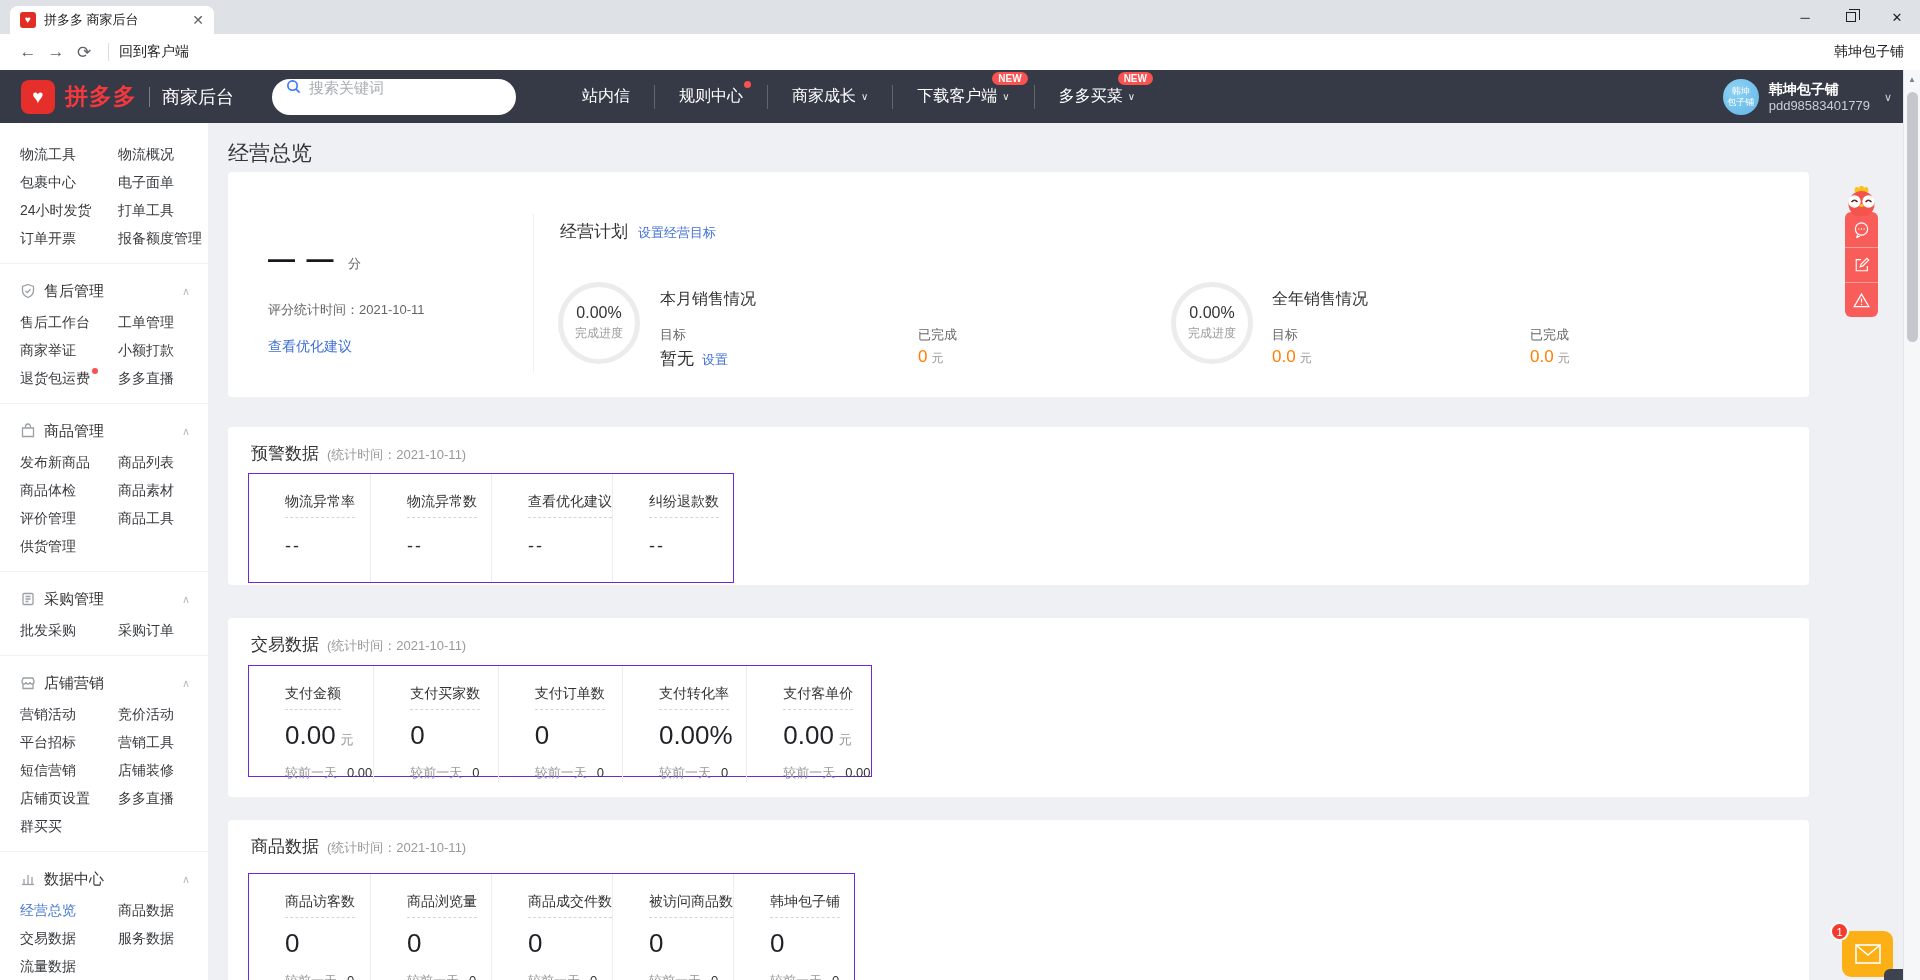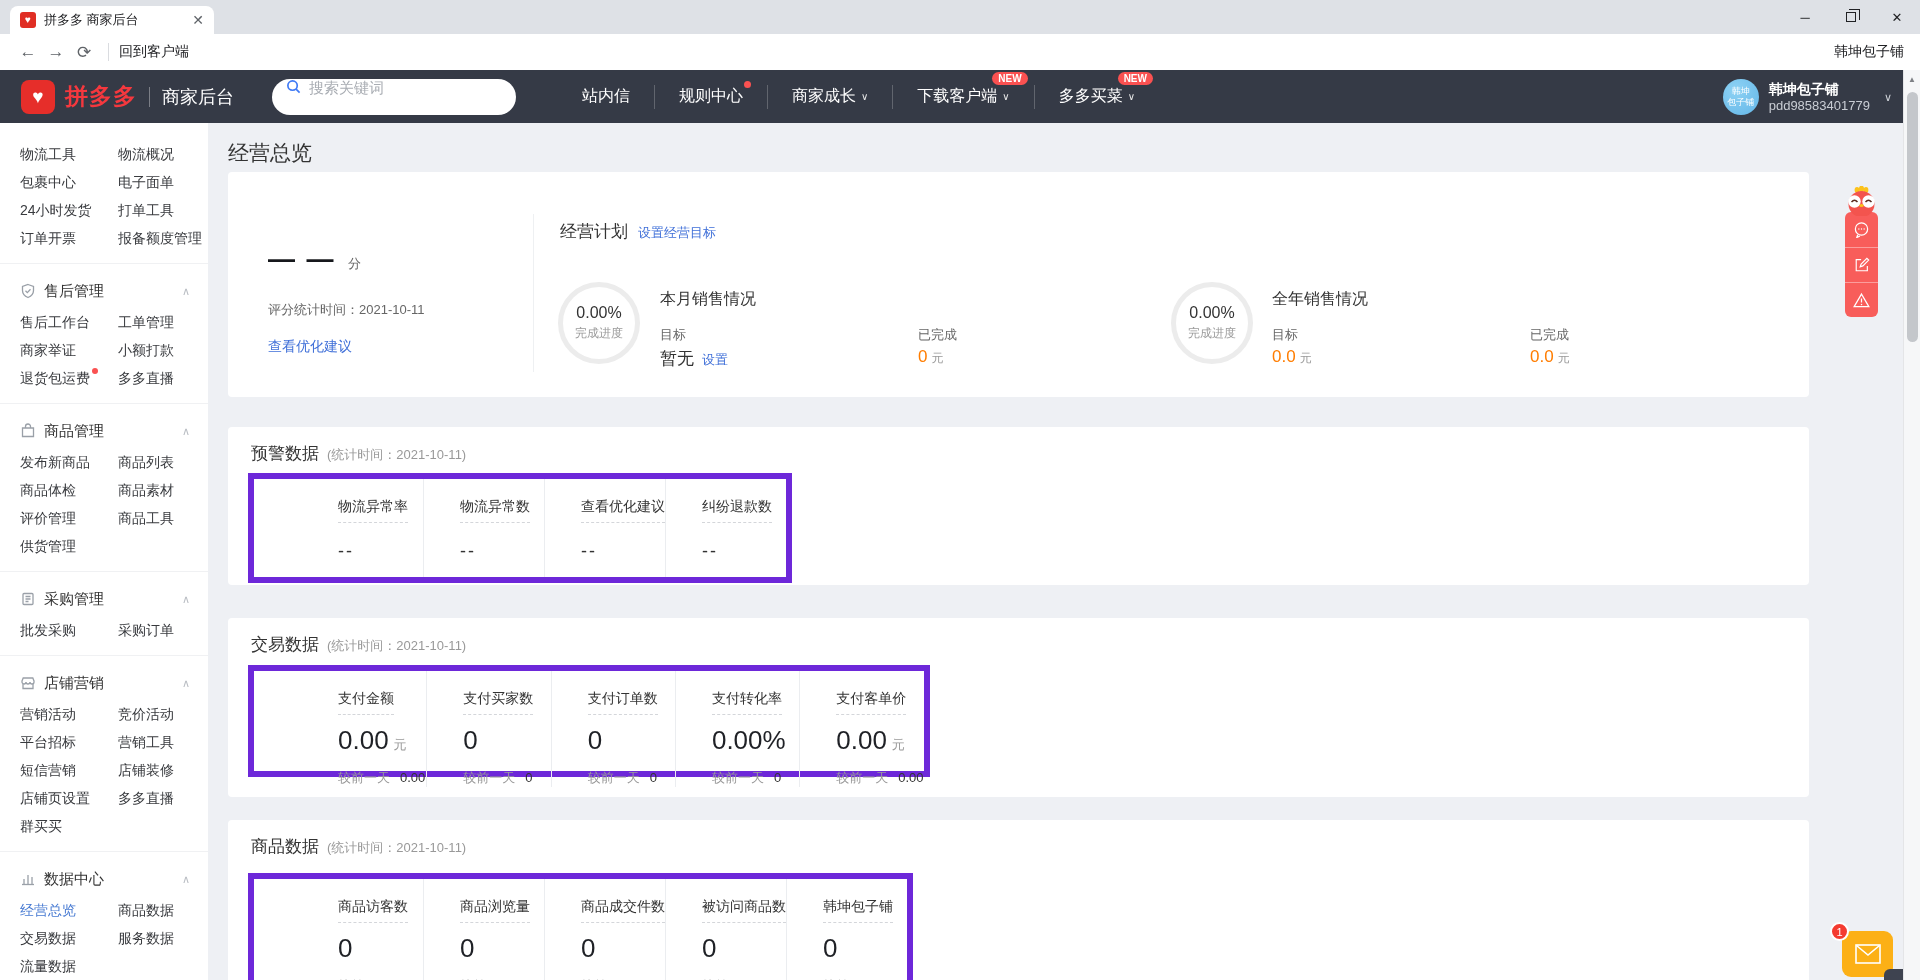--- a/index.html
+++ b/index.html
@@ -85,21 +85,21 @@
   .fld-label { position:absolute; top:154px; font-size:13px; color:#666; }
   .fld-value { position:absolute; top:175px; font-size:17px; color:#333; }
   .fld-value .orange { color:#ff7d00; }
   .fld-value .unit { font-size:12px; color:#999; margin-left:4px; }
   .fld-value .setlink { font-size:13px; color:#3f6fd8; margin-left:8px; cursor:pointer; }
 
   
   .sec-title-row { position:absolute; left:23px; top:15px; display:flex; align-items:baseline; }
   .sec-title { font-size:17px; font-weight:500; color:#333; }
   .sec-time { font-size:13px; color:#999; margin-left:8px; }
-  .mbox { position:absolute; left:20px; border:6px solid #6d28d9; display:grid; background:#fff;padding-left:48px; }
+  .mbox { position:absolute; left:20px; border:1px solid #6d28d9; display:grid; background:#fff; }
   .cols-4 { grid-template-columns:repeat(4,1fr); }
   .cols-5 { grid-template-columns:repeat(5,1fr); }
   .card-sec0 .mbox { top:46px; height:110px; }
   .card-sec1 .mbox { top:47px; height:112px; }
   .card-sec2 .mbox { top:53px; height:210px; }
   .mcell { padding:18px 0 0 36px; }
   .mcell + .mcell { border-left:1px solid #ebedf0; }
   .mlabel { display:inline-block; font-size:14px; color:#333; padding-bottom:6px; border-bottom:1px dashed #d4d6da; }
   .mvalue { margin-top:10px; font-size:26px; color:#1f2126; }
   .plainvals .mvalue { font-size:18px; letter-spacing:2px; margin-top:18px; color:#333; }

